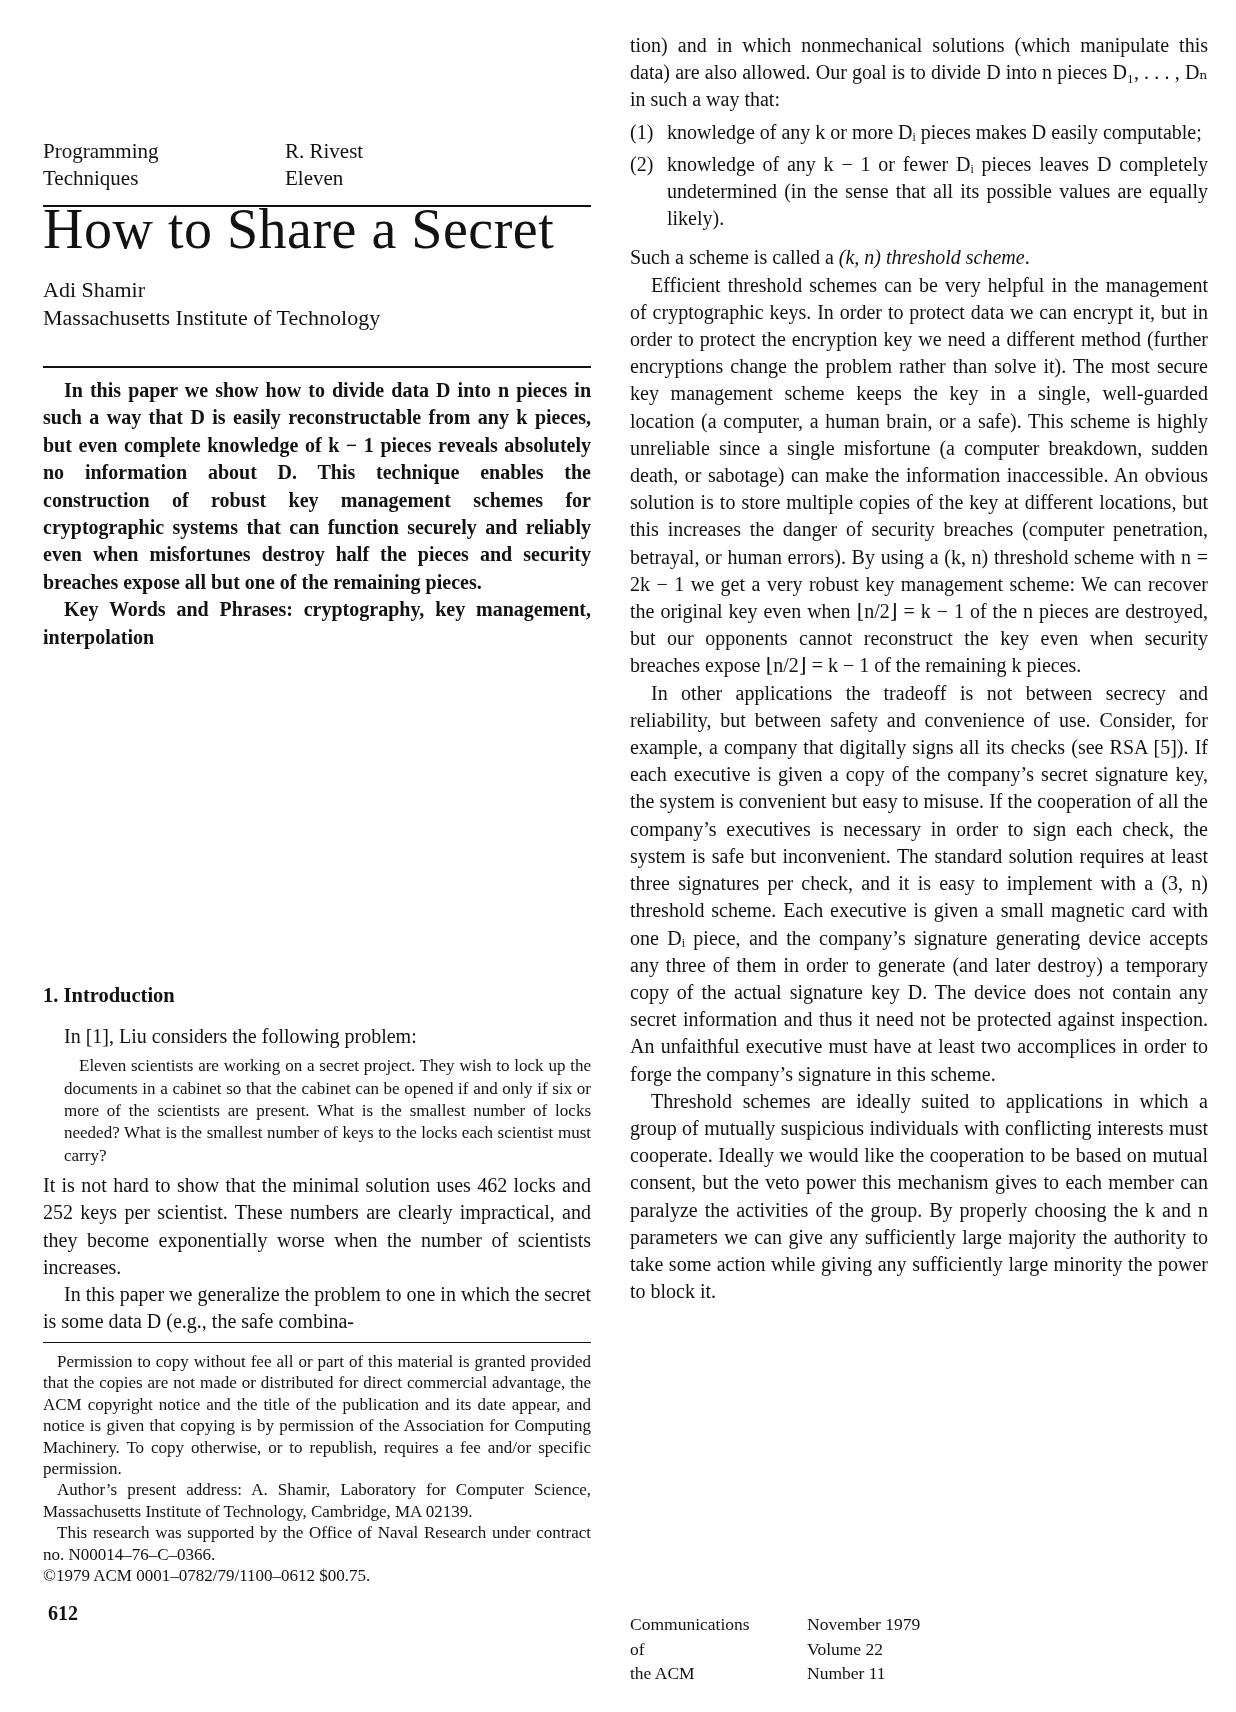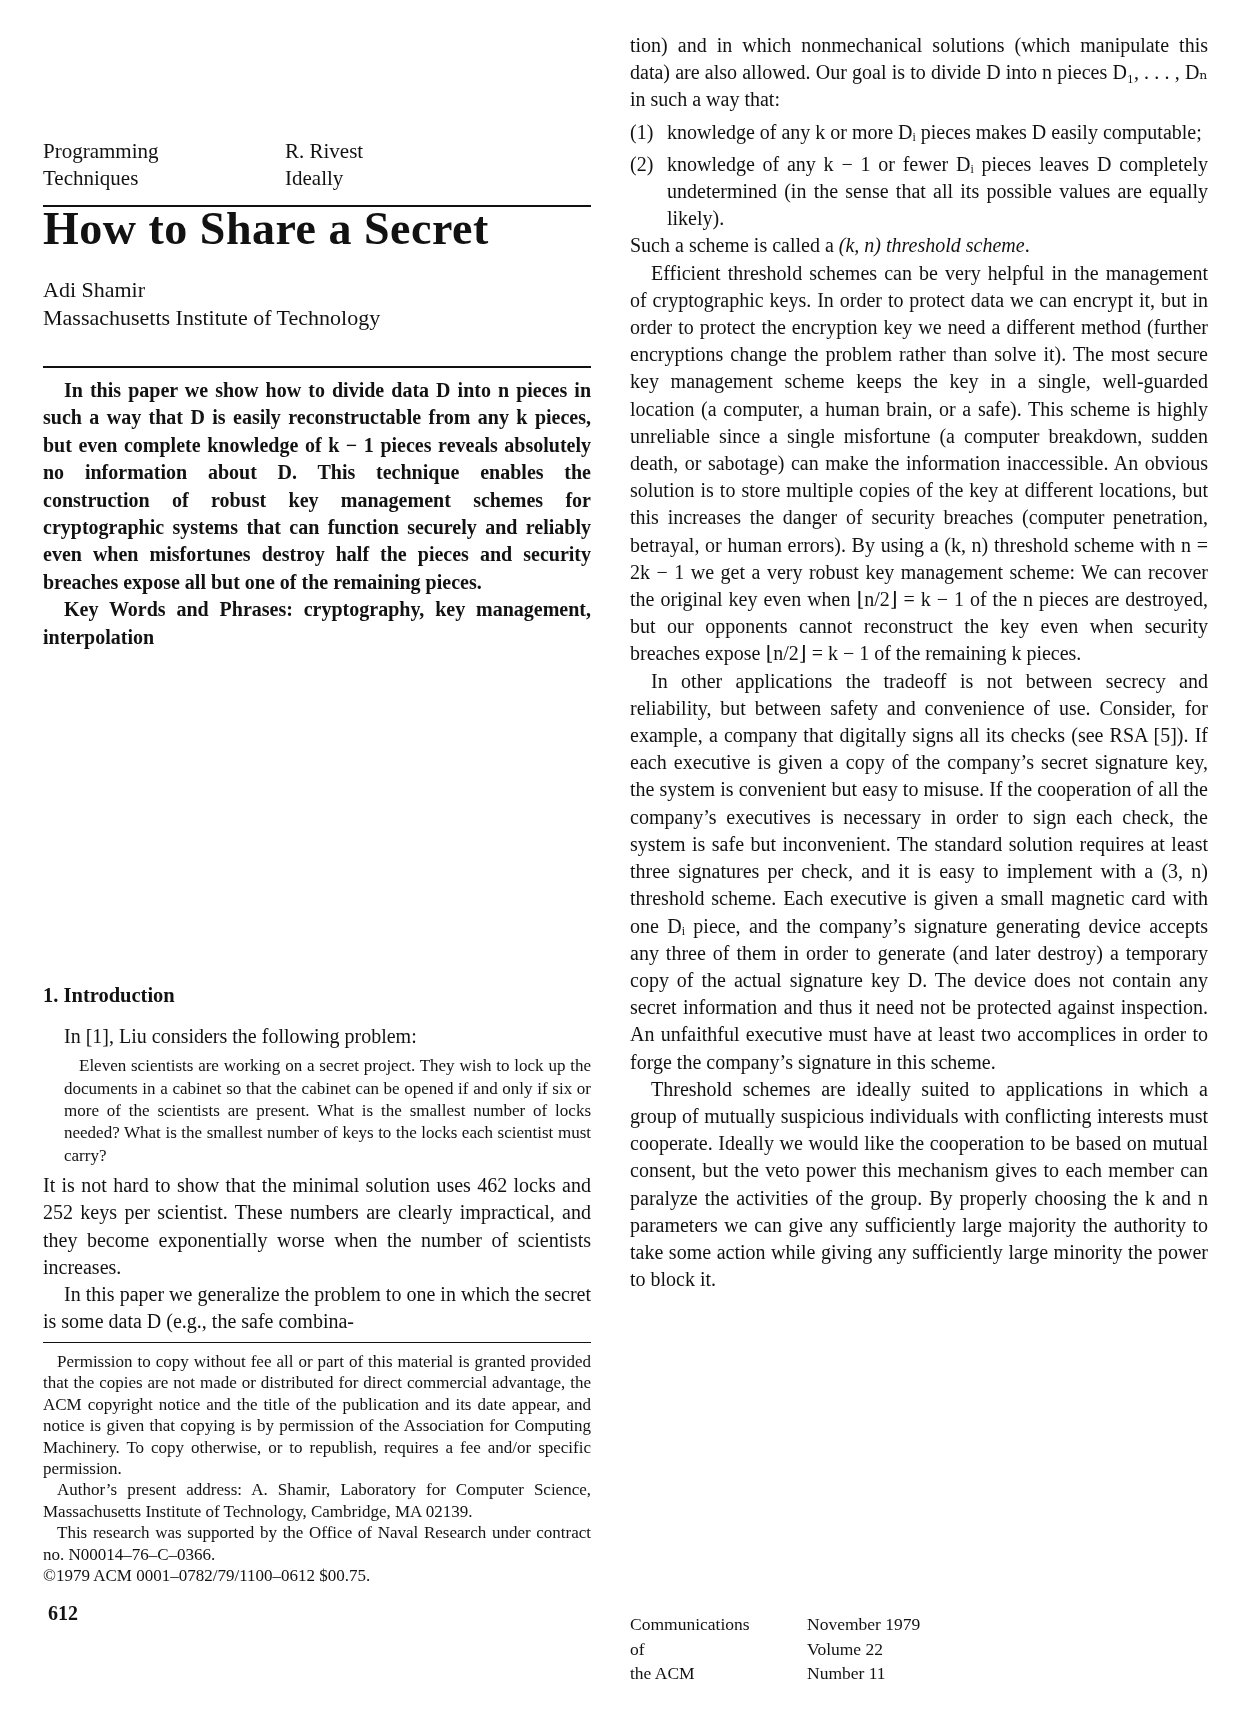--- a/index.html
+++ b/index.html
@@ -38,23 +38,23 @@
   .masthead-editor {
     position: absolute;
     left: 242px;
     top: 0;
   }
   .paper-title {
     position: absolute;
     top: 204px;
     left: 0;
     margin: 0;
-    font-size: 46px;
+    font-size: 56px;
     line-height: 50px;
-    font-weight: bold;
+    font-weight: normal;
     letter-spacing: 0.5px;
     white-space: nowrap;
   }
   .author-block {
     position: absolute;
     top: 276px;
     left: 0;
     font-size: 22px;
     line-height: 28px;
   }
@@ -143,21 +143,21 @@
     font-size: 20px;
     line-height: 27.2px;
   }
   .goal-label {
     flex: 0 0 37px;
   }
   .goal-text {
     flex: 1;
     text-align: justify;
   }
-  .scheme-sentence { margin-top: 0; }
+  .scheme-sentence { margin-top: 12px; }
   .journal-footer {
     position: absolute;
     top: 1612px;
     left: 0;
     width: 100%;
     font-size: 17.5px;
     line-height: 24.6px;
   }
   .journal-footer .issue-block {
     position: absolute;
@@ -173,21 +173,21 @@
 
   <div class="col-left">
 
     <div class="masthead">
       <div class="masthead-section">
         <div>Programming</div>
         <div>Techniques</div>
       </div>
       <div class="masthead-editor">
         <div>R. Rivest</div>
-        <div>Ideally</div>
+        <div>Eleven</div>
       </div>
     </div>
 
     <h1 class="paper-title">How to Share a Secret</h1>
 
     <div class="author-block">
       <div>Adi Shamir</div>
       <div>Massachusetts Institute of Technology</div>
     </div>
 

